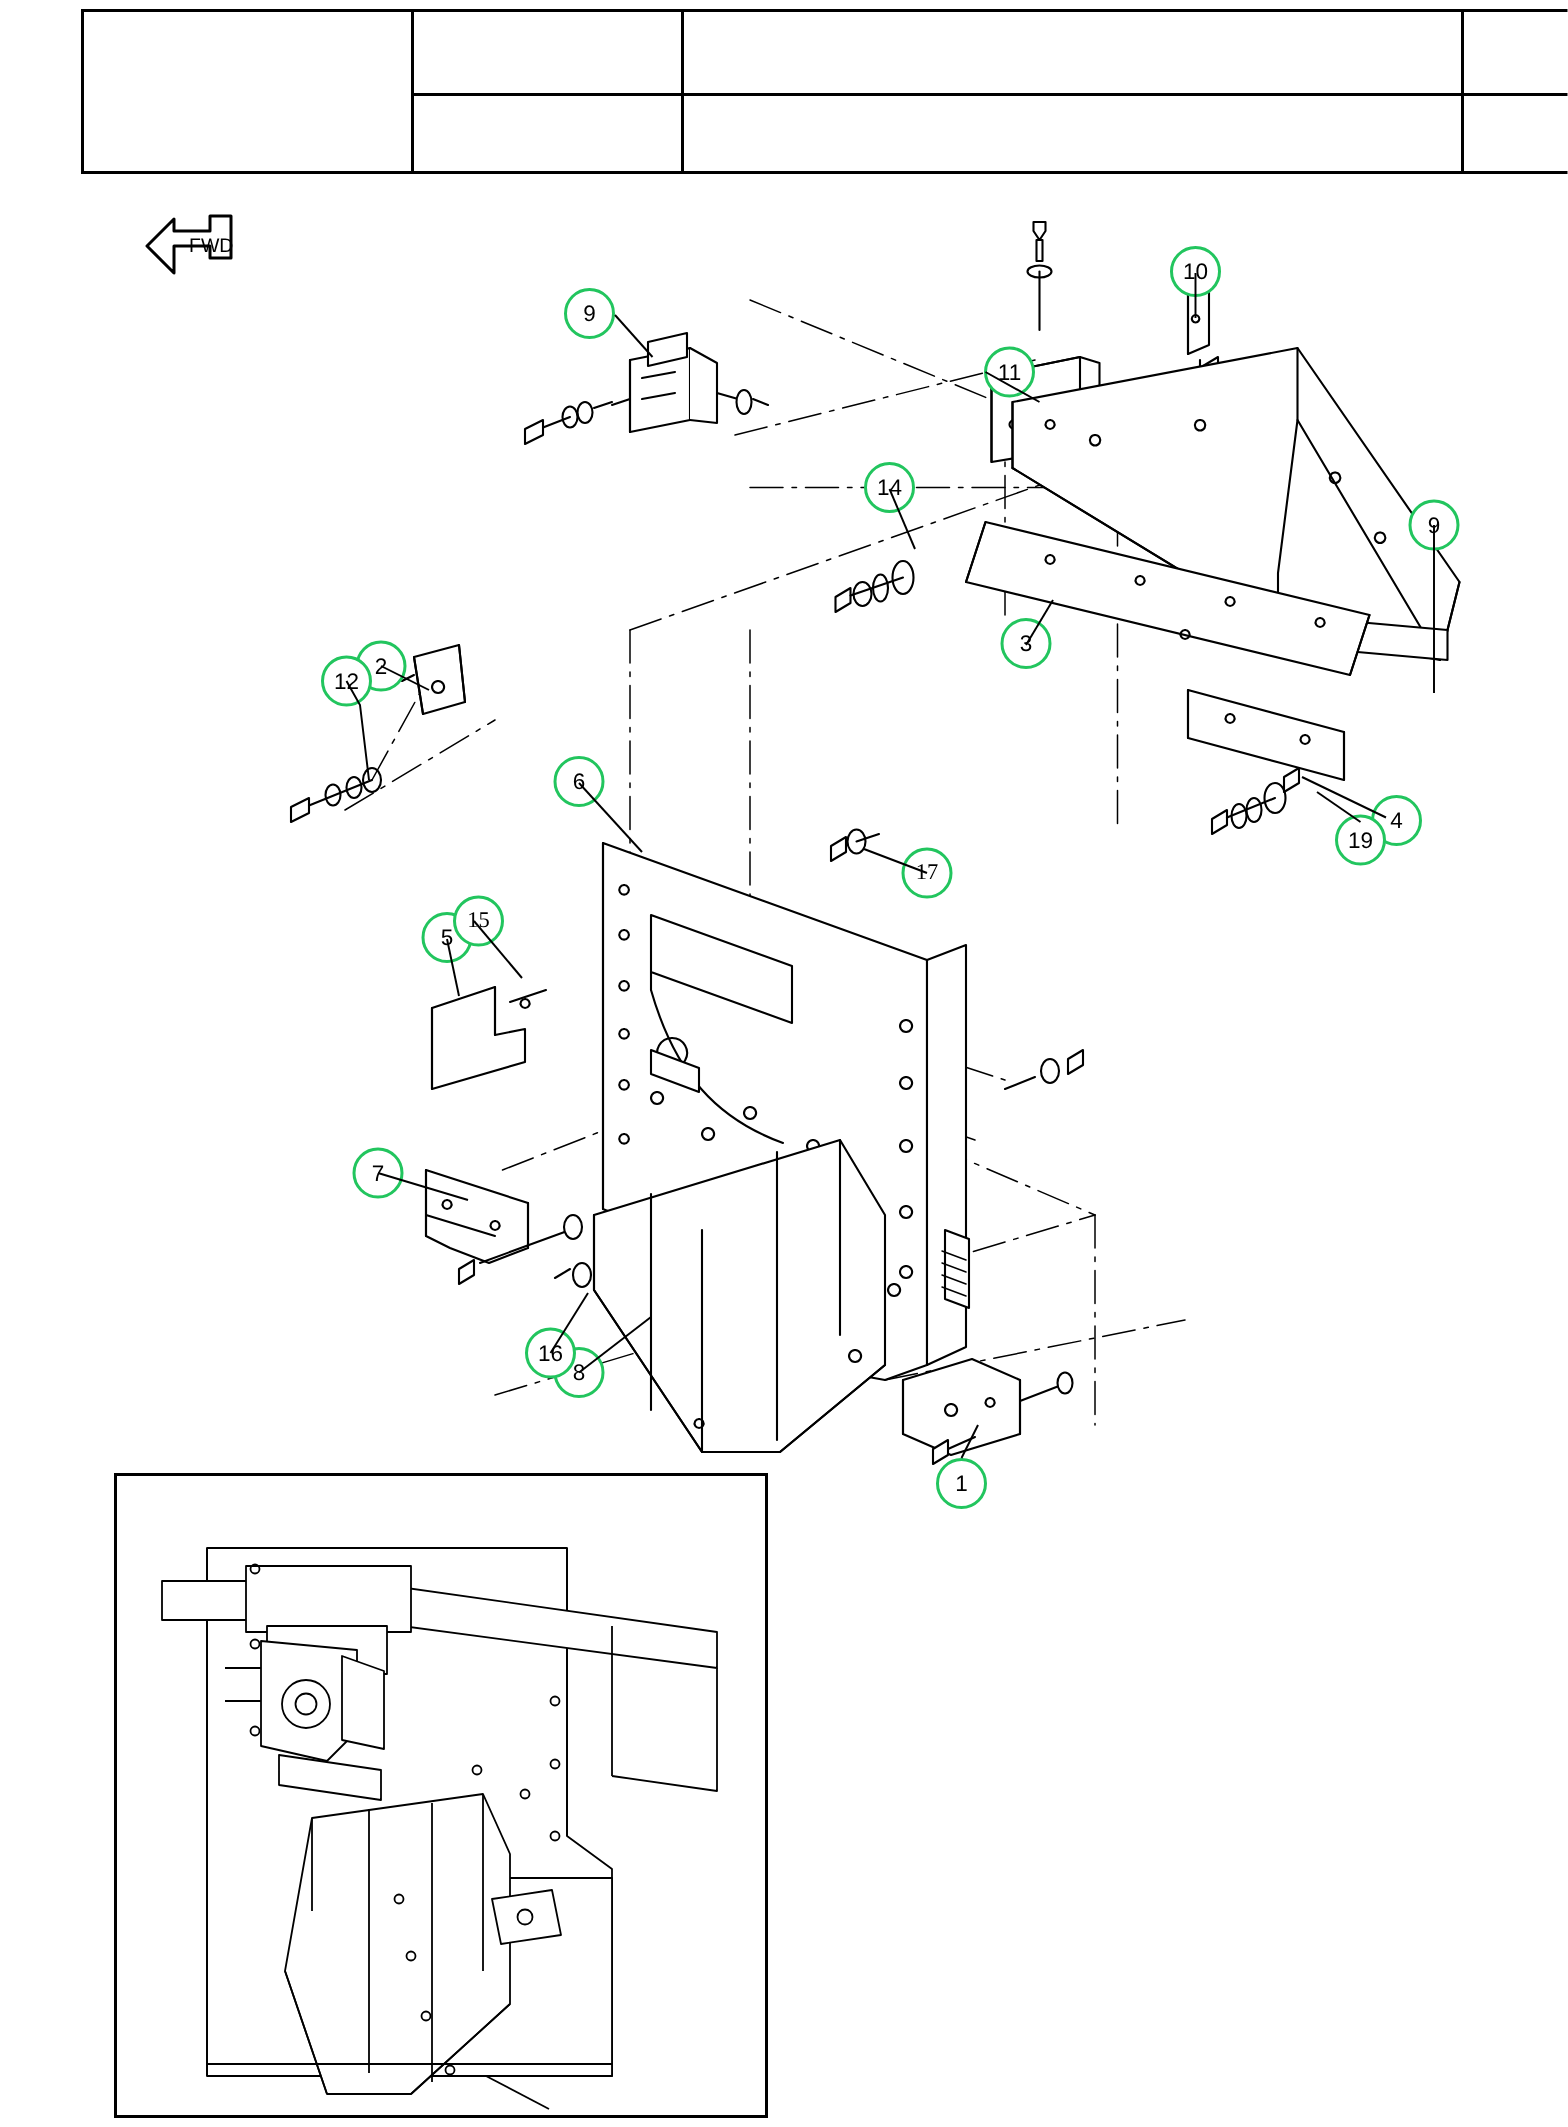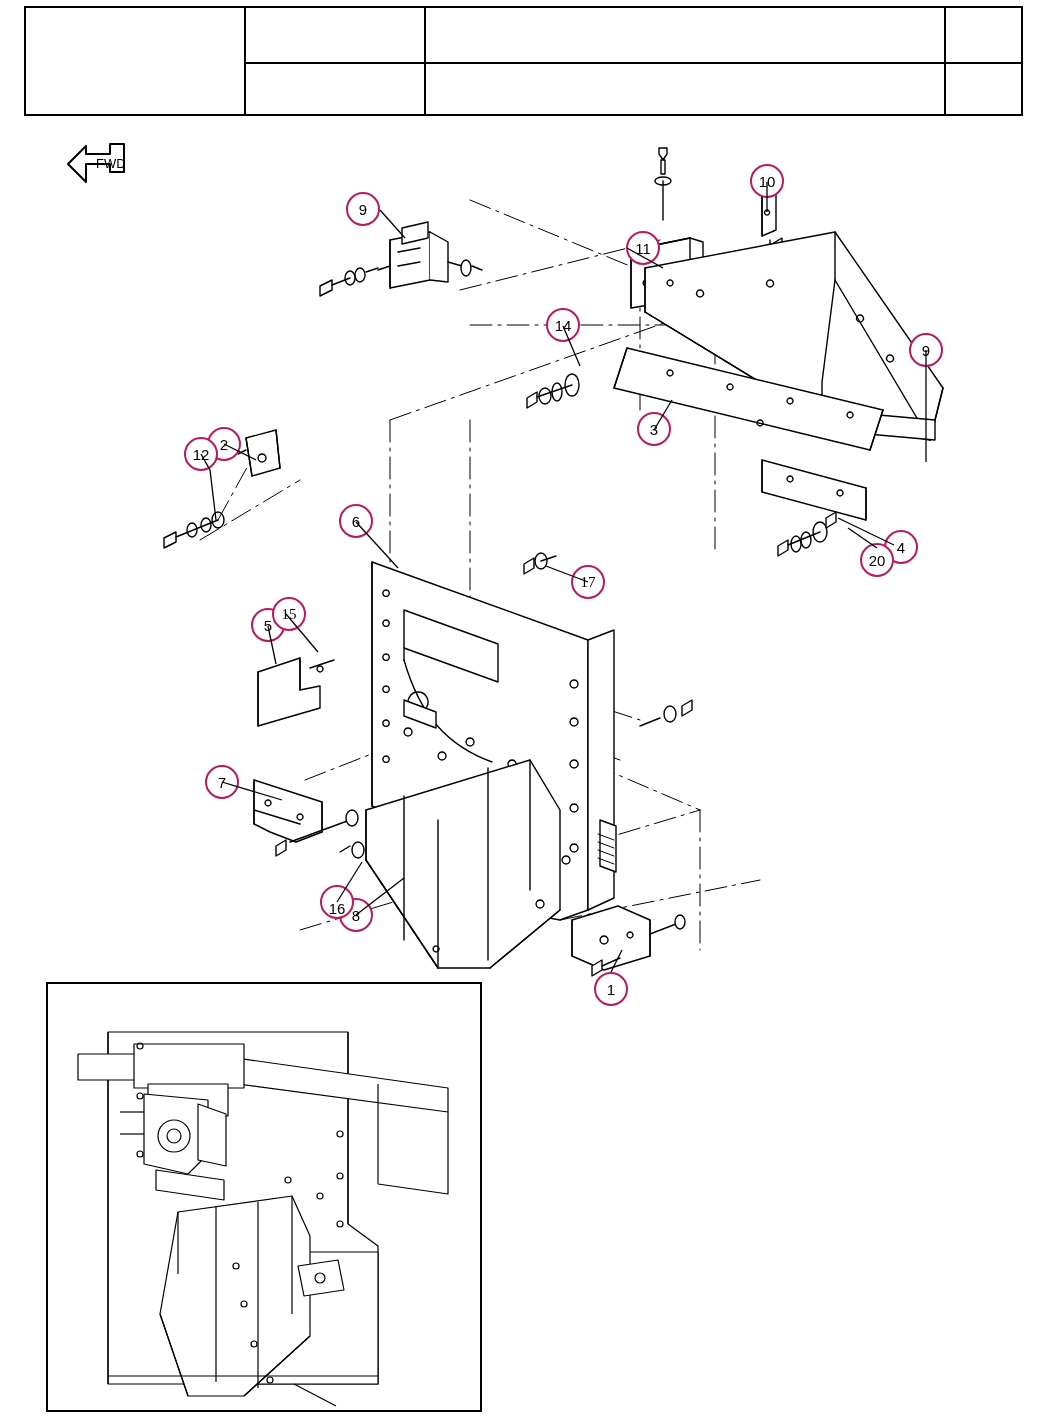--- a/index.html
+++ b/index.html
@@ -1,37 +1,37 @@
 <!DOCTYPE html>
 <html><head>
 <meta charset="utf-8">
 <style>
   html,body{margin:0;padding:0;background:#ffffff;}
   body{width:1045px;height:1418px;position:relative;font-family:"Liberation Sans",sans-serif;color:#000;}
-  .page{position:absolute;inset:0;}
+  .page{position:absolute;inset:0;margin-left:30px;}
 
   
   .hdr{position:absolute;left:24px;top:6px;width:999px;height:110px;border:2px solid #000;box-sizing:border-box;}
   .hdr .colA{position:absolute;left:0;top:0;width:220px;height:100%;box-sizing:border-box;border-right:2px solid #000;}
   .hdr .colB{position:absolute;left:220px;top:0;width:180px;height:100%;box-sizing:border-box;border-right:2px solid #000;}
   .hdr .colC{position:absolute;left:400px;top:0;width:520px;height:100%;box-sizing:border-box;border-right:2px solid #000;}
   .hdr .colD{position:absolute;left:920px;top:0;width:75px;height:100%;box-sizing:border-box;}
   .hdr .rowsplitB{position:absolute;left:220px;top:54px;width:775px;height:0;border-top:2px solid #000;}
   .cell-txt{position:absolute;font-size:12px;line-height:14px;}
 
   
   .fwd{position:absolute;left:66px;top:142px;width:62px;height:48px;}
   .fwd svg{display:block;}
 
   
   .drawing{position:absolute;left:0;top:120px;width:1045px;height:890px;}
   .drawing svg{display:block;}
 
   
-  .balloon{position:absolute;width:34px;height:34px;border:2px solid #be185d;border-radius:50%;
+  .balloon{position:absolute;width:34px;height:34px;border:2px solid #22c55e;border-radius:50%;
            background:#fff;box-sizing:border-box;display:flex;align-items:center;justify-content:center;
            font-size:15px;font-family:"Liberation Sans",sans-serif;}
   .balloon span{pointer-events:none;}
 
   
   .photo{position:absolute;left:46px;top:982px;width:436px;height:430px;border:2px solid #000;background:#fff;box-sizing:border-box;overflow:hidden;}
   .photo svg{display:block;}
 </style>
 </head>
 <body>
@@ -314,28 +314,28 @@
     </div>
   <div class="balloon" style="left:346px;top:192px;">
       <span>9</span>
     </div>
   <div class="balloon" style="left:546px;top:308px;">
       <span>14</span>
     </div>
   <div class="balloon" style="left:272px;top:597px;font-family:Liberation Serif, serif;">
       <span>15</span>
     </div>
-  <div class="balloon" style="left:320px;top:885px;align-items:flex-end;">
+  <div class="balloon" style="left:320px;top:885px;">
       <span>16</span>
     </div>
   <div class="balloon" style="left:571px;top:565px;font-family:Liberation Serif, serif;">
       <span>17</span>
     </div>
   <div class="balloon" style="left:860px;top:543px;">
-      <span>20</span>
+      <span>19</span>
     </div>
 
   <svg style="position:absolute;left:0;top:0;width:1045px;height:1418px;pointer-events:none;">
     <g stroke="#000" stroke-width="1.3" fill="none">
       <path d="M380,210 L405,238"></path>
       <path d="M627,248 L663,268"></path>
       <path d="M767,182 L767,212"></path>
       <path d="M926,350 L926,462"></path>
       <path d="M654,430 L672,400"></path>
       <path d="M563,326 L580,366"></path>

